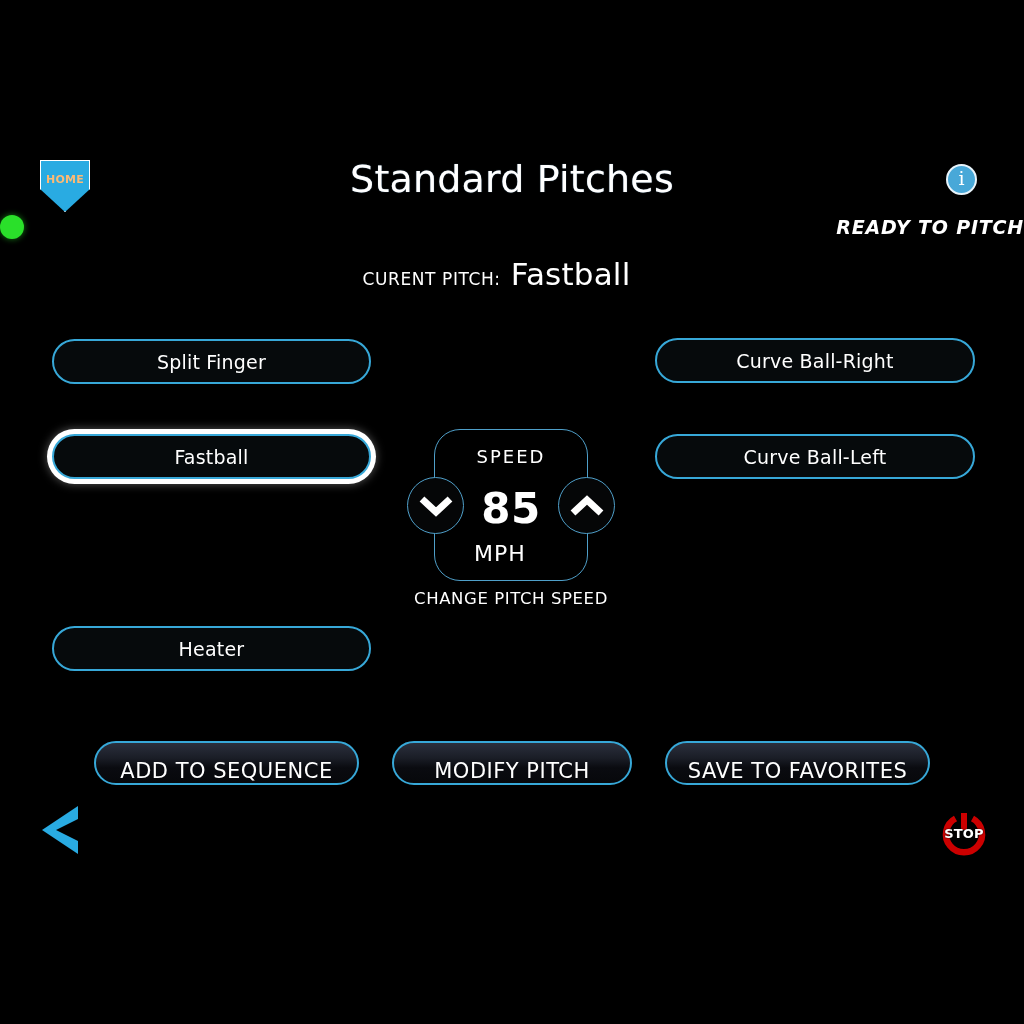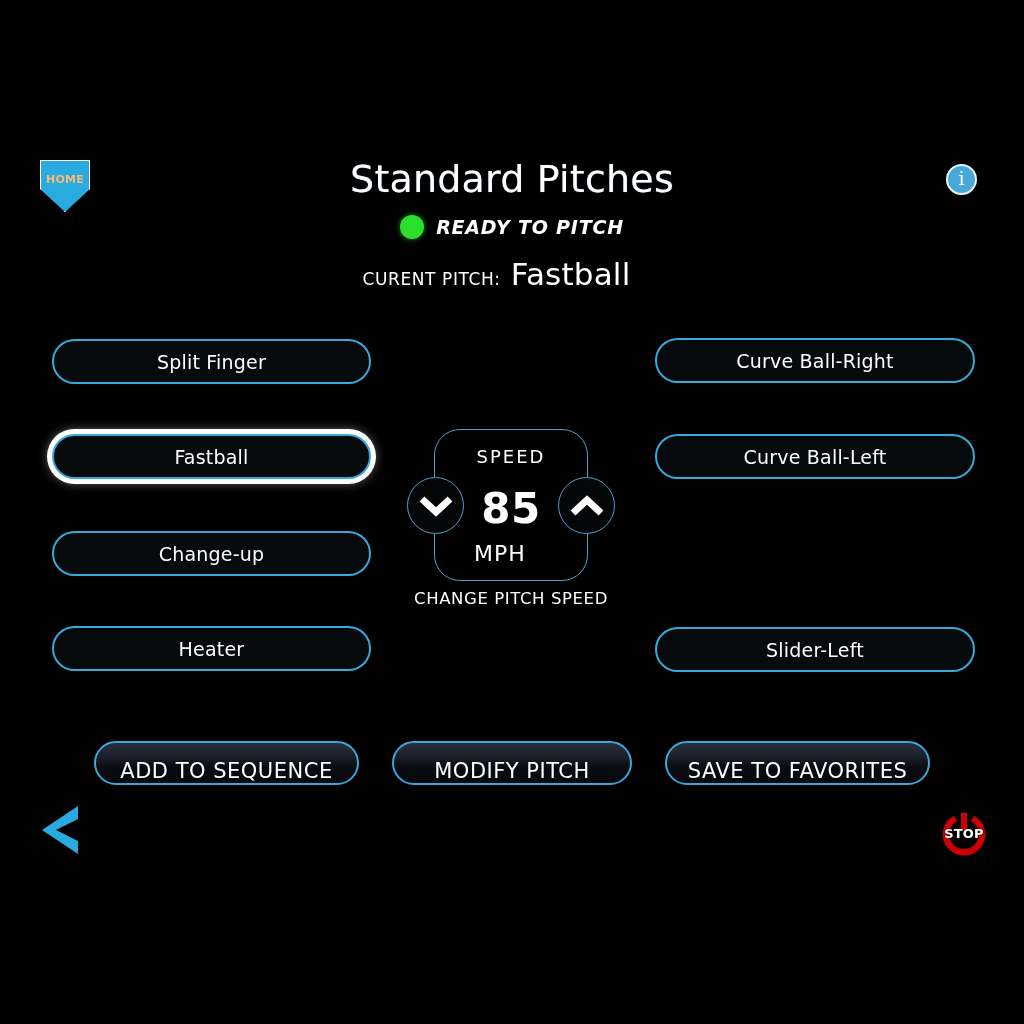--- a/index.html
+++ b/index.html
@@ -109,21 +109,21 @@
     color: #ffffff;
     text-shadow: 0 0 1px rgba(140,190,230,0.7);
   }
   .status-row {
     position: absolute;
     left: 0;
     top: 215px;
     width: 1024px;
     display: flex;
     align-items: center;
-    justify-content: center;
+    justify-content: space-between;
     gap: 12px;
   }
   .status-dot {
     width: 24px;
     height: 24px;
     border-radius: 50%;
     background: #2ae02a;
     box-shadow: 0 0 6px rgba(40,230,40,0.55);
   }
   .status-text {
@@ -336,35 +336,29 @@
     <div class="current-pitch-label">CURENT PITCH:</div>
     <div class="current-pitch-value">Fastball</div>
   </div>
 
   <div class="pitch-btn left" style="top:339px;">
     <span>Split Finger</span>
   </div>
   <div class="pitch-btn left selected" style="top:434px;">
     <span>Fastball</span>
   </div>
-  <div class="pitch-btn left" style="top:531px;">
-    <span>Change-up</span>
-  </div>
   <div class="pitch-btn left" style="top:626px;">
     <span>Heater</span>
   </div>
 
   <div class="pitch-btn right" style="top:338px;">
     <span>Curve Ball-Right</span>
   </div>
   <div class="pitch-btn right" style="top:434px;">
     <span>Curve Ball-Left</span>
-  </div>
-  <div class="pitch-btn right" style="top:627px;">
-    <span>Slider-Left</span>
   </div>
 
   <div class="speed-wrap">
     <div class="speed-box"></div>
     <div class="speed-label">SPEED</div>
     <div class="speed-value">85</div>
     <div class="speed-unit">MPH</div>
 
     <div class="chev-btn down">
       <svg width="34" height="22" viewBox="0 0 34 22">

